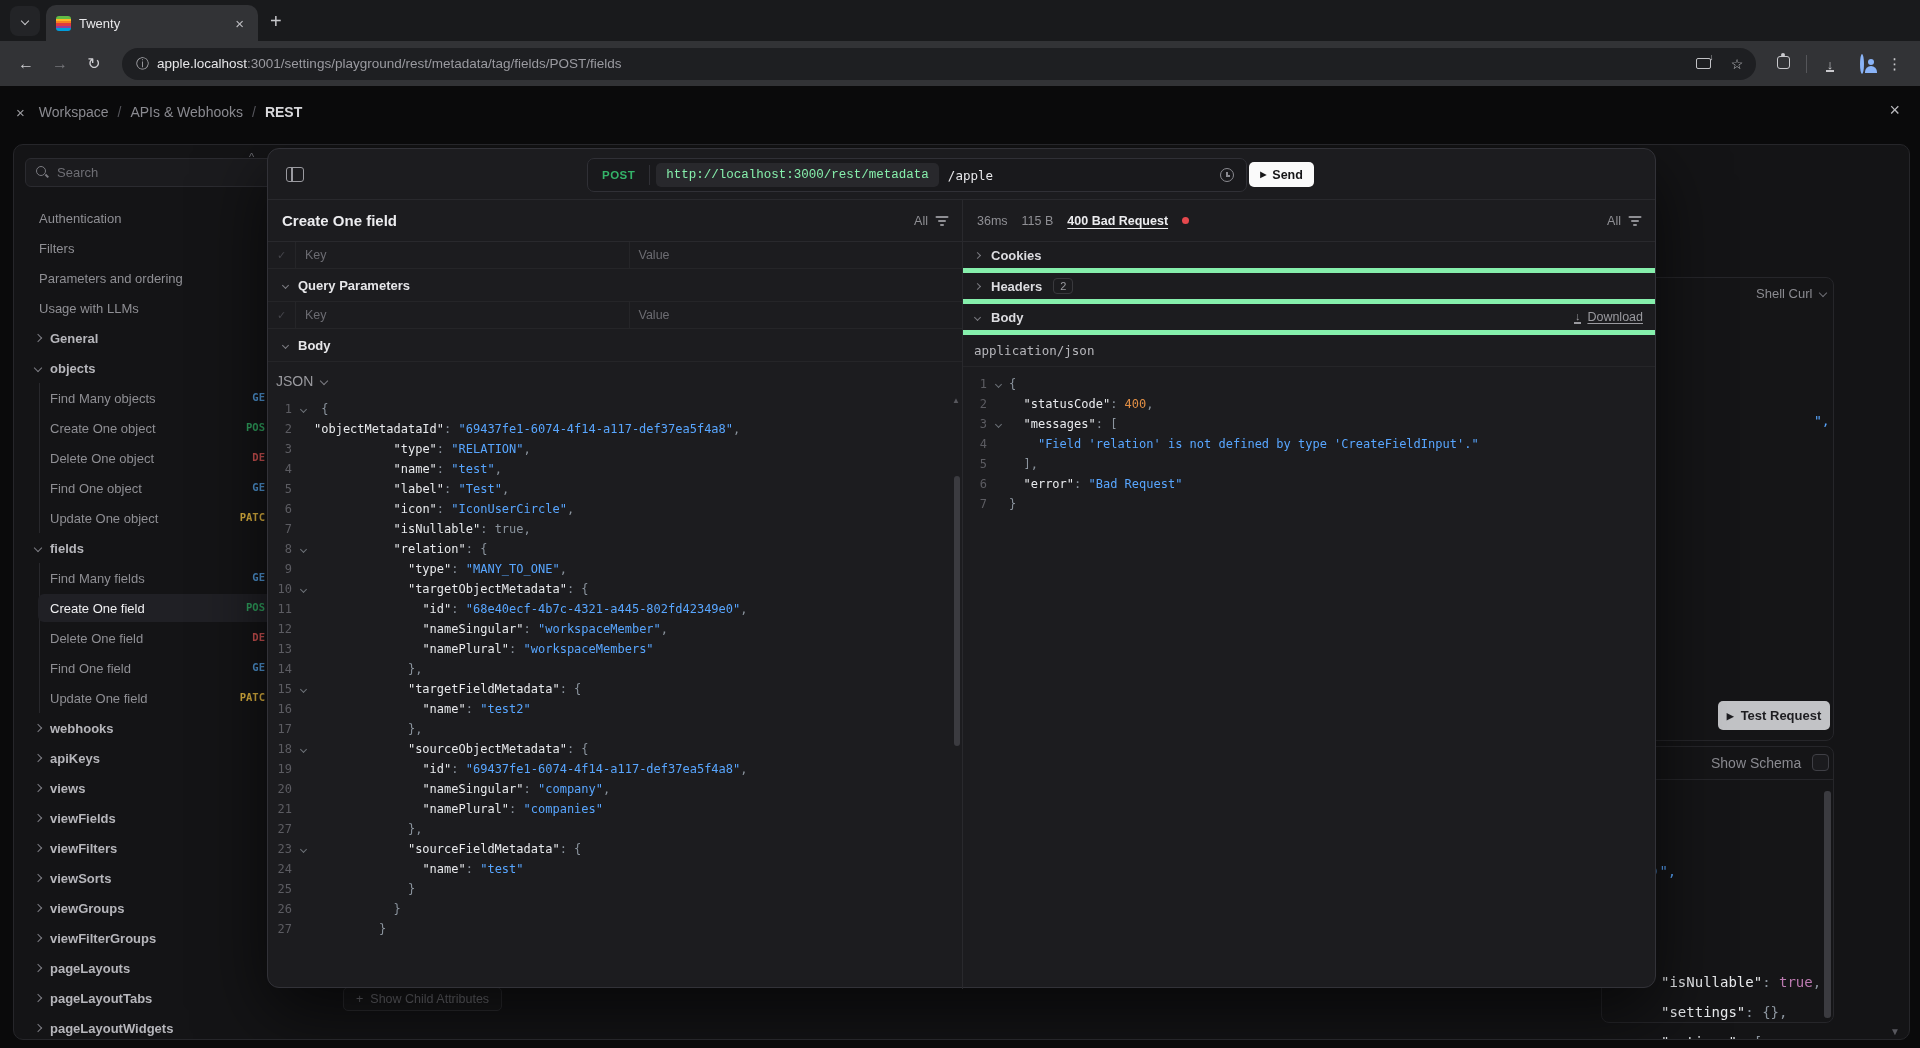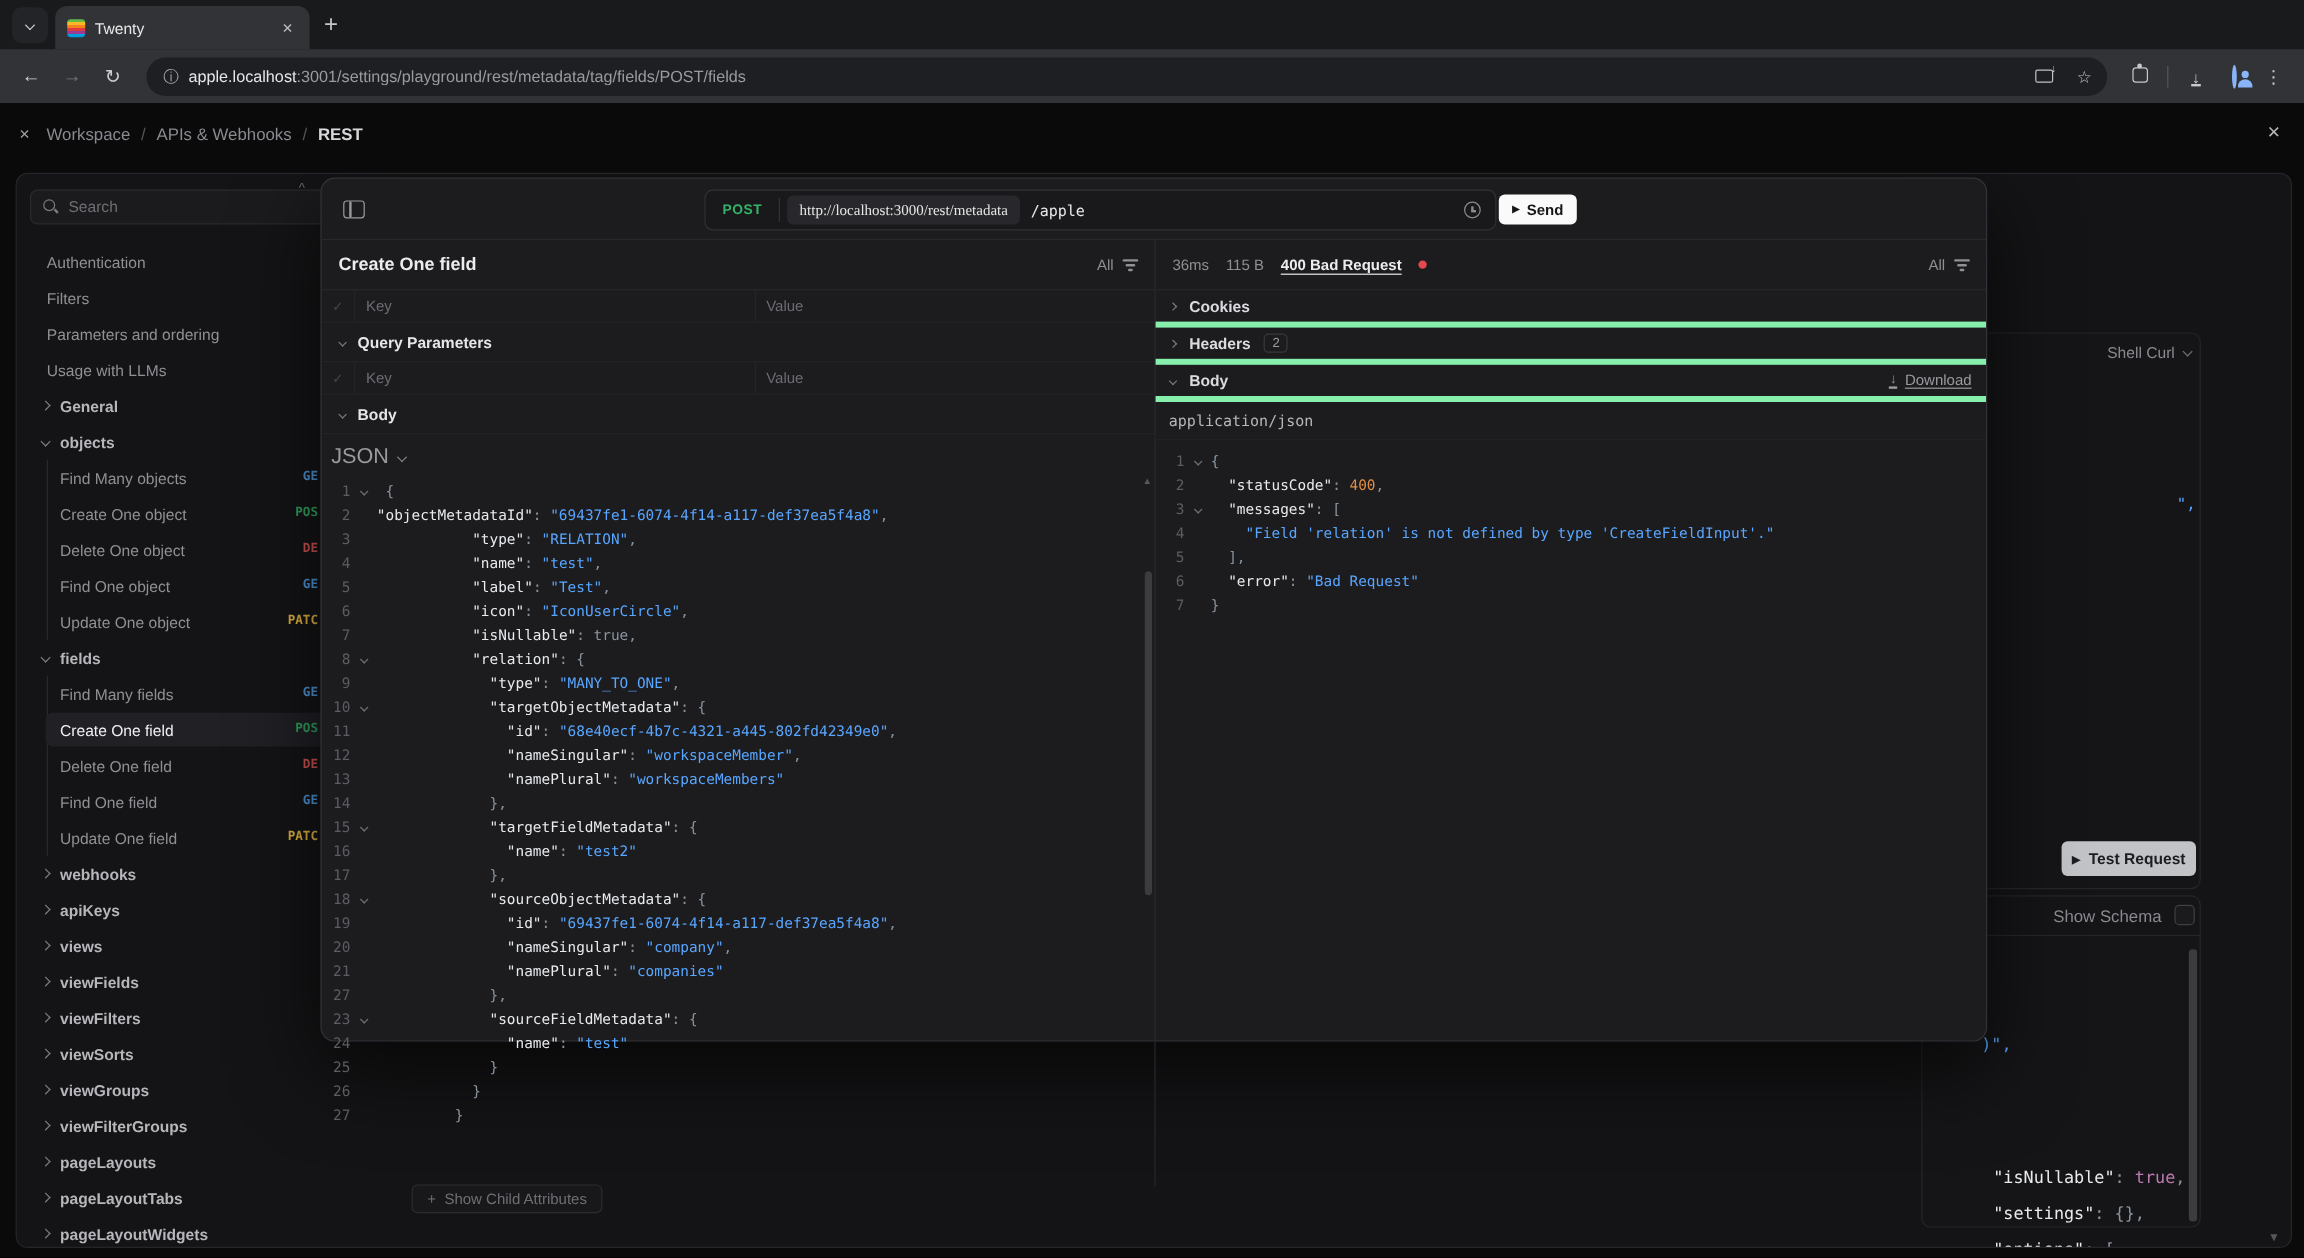--- a/index.html
+++ b/index.html
@@ -72,49 +72,49 @@
 .testreq .play{font-size:9px}
 .schk{position:absolute;left:1798px;top:609px;width:17px;height:17px;border:1.5px solid #3f3f45;border-radius:4px;background:#1b1b1e}
 .bgline{position:absolute;height:1px;background:#26262a}
 .vbar{position:absolute;width:7px;background:#3b3b40;border-radius:3px}
 .frag{position:absolute;color:#58a6ff;font-family:"DejaVu Sans Mono",monospace;font-size:13px}
 .bgjson{position:absolute;left:1647px;top:822px;font-family:"DejaVu Sans Mono",monospace;font-size:14px;line-height:30px;white-space:pre}
 .bgjson .c-b{color:#bb7ab0}
 .caret{position:absolute;color:#57575d;font-size:10px}
 .childattr{position:absolute;left:329px;top:842px;height:24px;padding:0 12px;border:1px solid #2c2c30;border-radius:5px;background:#18181a;color:#6e6e74;font-size:12.5px;display:inline-flex;align-items:center;gap:7px}
 
-.modal{position:absolute;left:253px;top:3px;width:1389px;height:720px;background:#1c1c1f;border:1px solid #323238;border-radius:12px;box-shadow:0 24px 70px rgba(0,0,0,.65);z-index:5}
+.modal{position:absolute;left:253px;top:3px;width:1389px;height:840px;background:#1c1c1f;border:1px solid #323238;border-radius:12px;box-shadow:0 24px 70px rgba(0,0,0,.65);z-index:5}
 .mtop{position:absolute;left:0;top:0;width:100%;height:51px;border-bottom:1px solid #29292d}
 .paneltoggle{position:absolute;left:18px;top:18px;width:18px;height:15px;border:1.5px solid #9a9aa0;border-radius:3px}
 .paneltoggle::after{content:"";position:absolute;left:4px;top:0;width:1.5px;height:100%;background:#9a9aa0}
 .addr{position:absolute;left:319px;top:9px;width:660px;height:34px;background:#19191c;border:1px solid #303036;border-radius:7px;display:flex;align-items:center}
 .addr .method{padding:0 14px;font-size:11.5px;font-weight:bold;color:#34b369;letter-spacing:.5px}
 .addr .adiv{width:1px;height:20px;background:#303036}
-.urlbox{margin:0 0 0 6px;background:#28282c;border-radius:5px;height:24px;display:flex;align-items:center;padding:0 10px;font-family:Liberation Serif, serif;font-size:12.5px;color:#e5e5e5;white-space:pre}
+.urlbox{margin:0 0 0 6px;background:#28282c;border-radius:5px;height:24px;display:flex;align-items:center;padding:0 10px;font-family:Liberation Mono, monospace;font-size:12.5px;color:#86efac;white-space:pre}
 .pathseg{font-family:"DejaVu Sans Mono",monospace;font-size:12.5px;color:#e9e9ec;padding-left:9px;flex:1}
 .clock{position:relative;width:14px;height:14px;border:1.5px solid #8a8a90;border-radius:50%;margin-right:12px}
 .clock::before{content:"";position:absolute;left:5px;top:2.5px;width:1.5px;height:4.5px;background:#8a8a90}
 .clock::after{content:"";position:absolute;left:5px;top:6px;width:4px;height:1.5px;background:#8a8a90}
 .sendbtn{position:absolute;left:981px;top:13px;width:65px;height:25px;background:#fafafa;border-radius:5px;color:#161618;font-size:12.5px;font-weight:600;display:flex;align-items:center;justify-content:center;gap:6px}
 .sendbtn .play{font-size:8px}
 .mbody{position:absolute;left:0;top:51px;width:100%;height:789px;display:flex}
 .lpane{width:695px;height:100%;position:relative;border-right:1px solid #29292d}
 .rpane{flex:1;height:100%;position:relative}
 .phead{height:42px;display:flex;align-items:center;padding:0 14px;border-bottom:1px solid #29292d}
 .ptitle{font-size:15px;font-weight:700;color:#ececef}
 .allbtn{margin-left:auto;display:flex;align-items:center;gap:7px;color:#8f8f94;font-size:12.5px}
 .fbars{position:relative;width:13px;height:11px}
 .fbars i{position:absolute;left:50%;transform:translateX(-50%);height:1.6px;background:#8f8f94;border-radius:1px}
 .fbars i:nth-child(1){top:1px;width:13px}.fbars i:nth-child(2){top:5px;width:8px}.fbars i:nth-child(3){top:9px;width:4px}
 .kvrow{height:27px;display:flex;align-items:stretch;border-bottom:1px solid #252528;font-size:12.5px;color:#6c6c72}
 .kvcheck{width:27px;display:flex;align-items:center;justify-content:center;color:#45454b;font-size:11px}
 .kvcell{flex:1;display:flex;align-items:center;padding:0 9px;border-left:1px solid #252528}
 .secrow{height:33px;display:flex;align-items:center;gap:10px;padding:0 15px;border-bottom:1px solid #252528;font-size:13px;font-weight:600;color:#e6e6e9}
 .secrow .chev{color:#7d7d83;width:5px;height:5px}
-.jsonsel{height:37px;display:flex;align-items:center;gap:8px;padding:0 8px;color:#9a9a9f;font-size:18px}
+.jsonsel{height:37px;display:flex;align-items:center;gap:8px;padding:0 8px;color:#9a9a9f;font-size:14px}
 .editor{position:relative;font-family:"DejaVu Sans Mono",monospace;font-size:12px;line-height:20px}
 .cline{display:flex;height:20px;white-space:pre}
 .lnum{width:24px;text-align:right;color:#5c5c62;flex:none}
 .lfold{width:22px;flex:none;display:flex;align-items:center;justify-content:center}
 .lfold .chev{width:5px;height:5px;color:#6b7077}
 .lcode{flex:1}
 .c-k{color:#e8eaed}.c-s{color:#58a6ff}.c-n{color:#e08e45}.c-b{color:#8b949e}.c-p{color:#8b949e}
 .snipfoot{position:absolute;left:0;bottom:0;width:100%;height:37px;border-top:1px solid #252528;display:flex;align-items:center;gap:10px;padding:0 15px;font-size:13px;font-weight:600;color:#e6e6e9}
 .snipfoot .chev{width:5px;height:5px;color:#7d7d83}
 .resmeta{display:flex;align-items:center;gap:14px;font-size:12.5px;color:#8f8f94}

